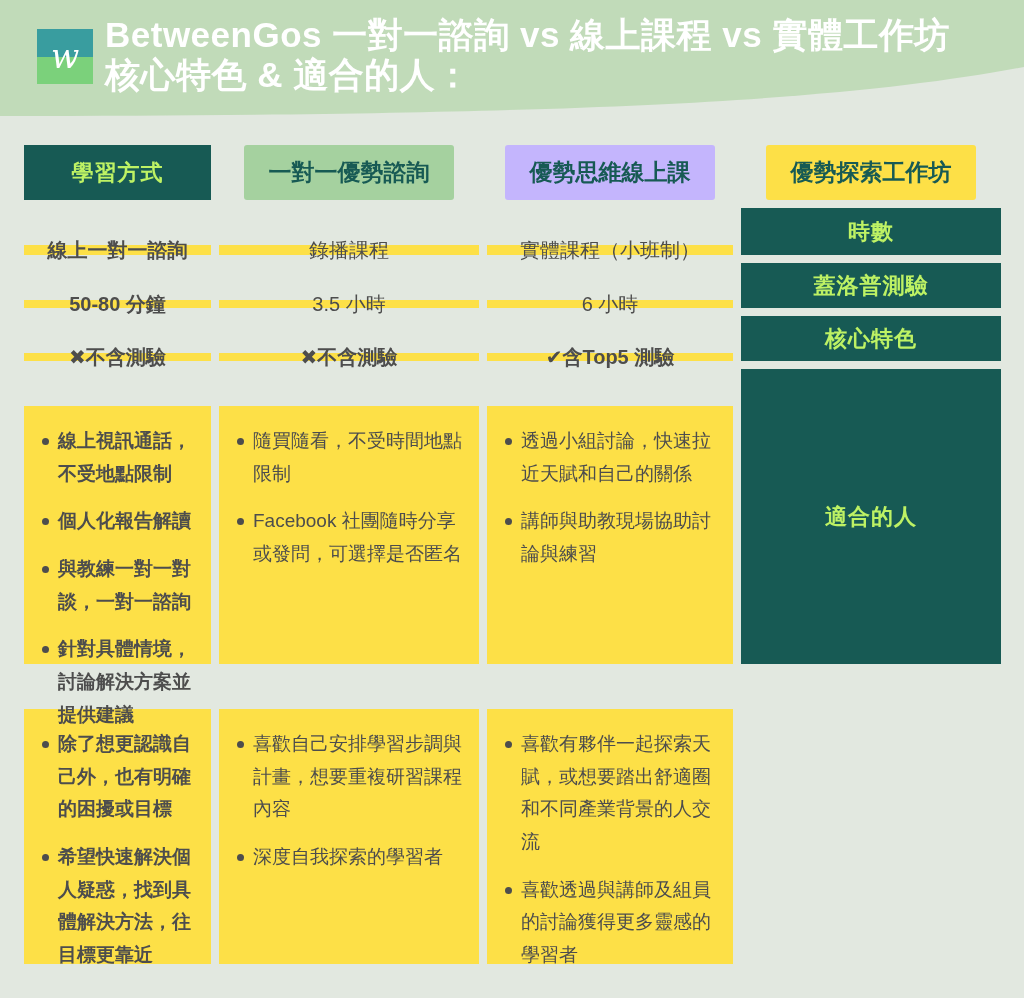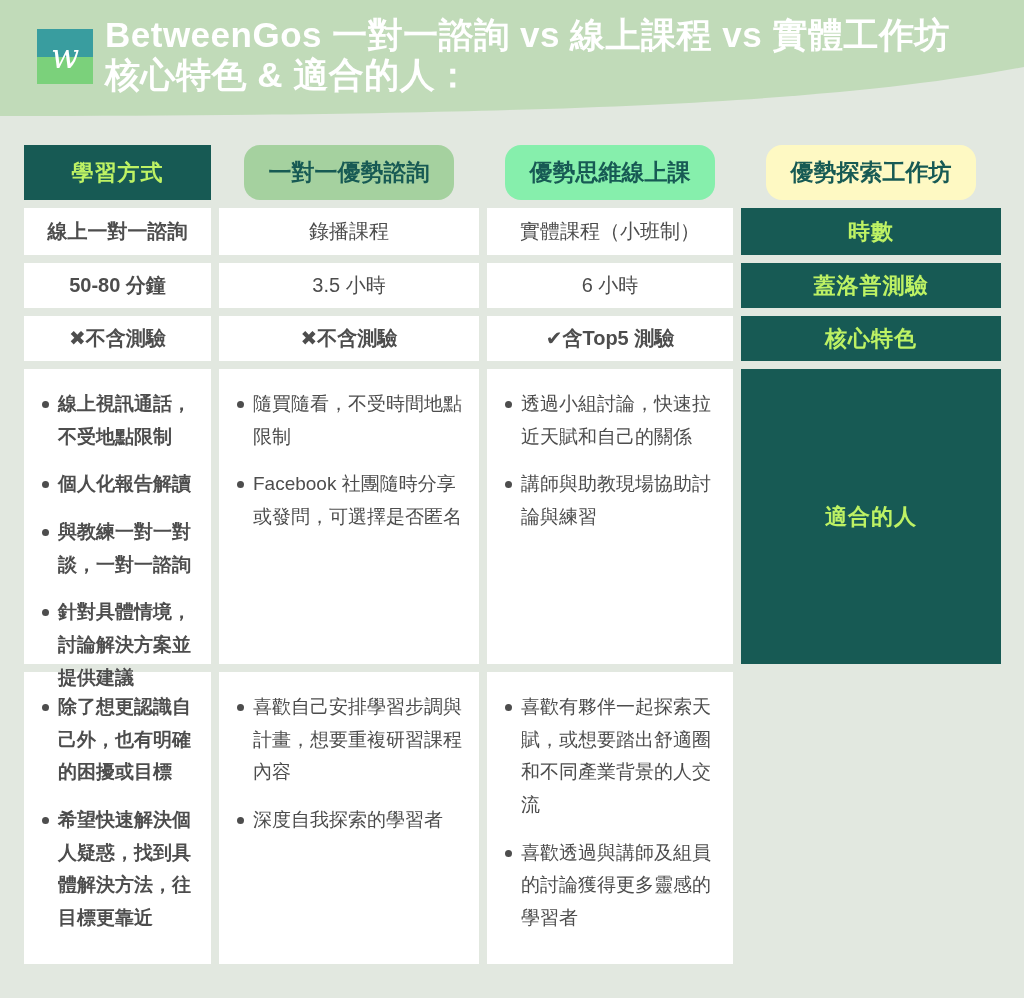--- a/index.html
+++ b/index.html
@@ -39,37 +39,37 @@
     position:absolute; left:24px; top:145px;
     width:977px;
     display:grid;
     grid-template-columns:187px 260px 246px 260px;
     grid-template-rows:55px 47px 45px 45px 295px 292px;
     gap:8px;
   }
   .pill {
     align-self:center; justify-self:center;
     width:210px; height:55px;
-    border-radius:16px;
+    border-radius:3px;
     display:flex; align-items:center; justify-content:center;
     font-size:23px; font-weight:700;
     color:#175a54;
   }
   .pill-1 { grid-column:2; grid-row:1; }
   .pill-2 { grid-column:3; grid-row:1; }
   .pill-3 { grid-column:4; grid-row:1; }
   .rowhead {
     background:#175a54;
     color:#bef264; font-weight:700; font-size:22px;
     display:flex; align-items:center; justify-content:center;
     letter-spacing:1px;
   }
   .cell {
-    background:#ffffff;
-    color:#4d4d4d; font-size:20px;
+    background:#fde047;
+    color:#4d4d4d; font-size:20px;margin-top:37px;
   }
   .cell.center { display:flex; align-items:center; justify-content:center; }
   .cell.bold { font-weight:700; }
   .cell ul { list-style:none; padding:19px 14px 14px 17px; }
   .cell li {
     position:relative; padding-left:17px;
     font-size:19px; line-height:1.72;
     margin-bottom:15px;
   }
   .cell li:last-child { margin-bottom:0; }
@@ -95,22 +95,22 @@
   </div>
 
   <div class="title">
     <div>BetweenGos 一對一諮詢 vs 線上課程 vs 實體工作坊</div>
     <div>核心特色 &amp; 適合的人：</div>
   </div>
 
   <div class="grid">
 
     <div class="pill pill-1" style="background: rgb(165, 209, 159);">一對一優勢諮詢</div>
-    <div class="pill pill-2" style="background: #86efac;">優勢思維線上課</div>
-    <div class="pill pill-3" style="background: #fef9c3;">優勢探索工作坊</div>
+    <div class="pill pill-2" style="background: #c4b5fd;">優勢思維線上課</div>
+    <div class="pill pill-3" style="background: #fde047;">優勢探索工作坊</div>
 
     <div class="rowhead">學習方式</div>
     <div class="cell center bold">線上一對一諮詢</div>
     <div class="cell center">錄播課程</div>
     <div class="cell center">實體課程（小班制）</div>
 
     <div class="rowhead">時數</div>
     <div class="cell center bold">50-80 分鐘</div>
     <div class="cell center">3.5 小時</div>
     <div class="cell center">6 小時</div>

